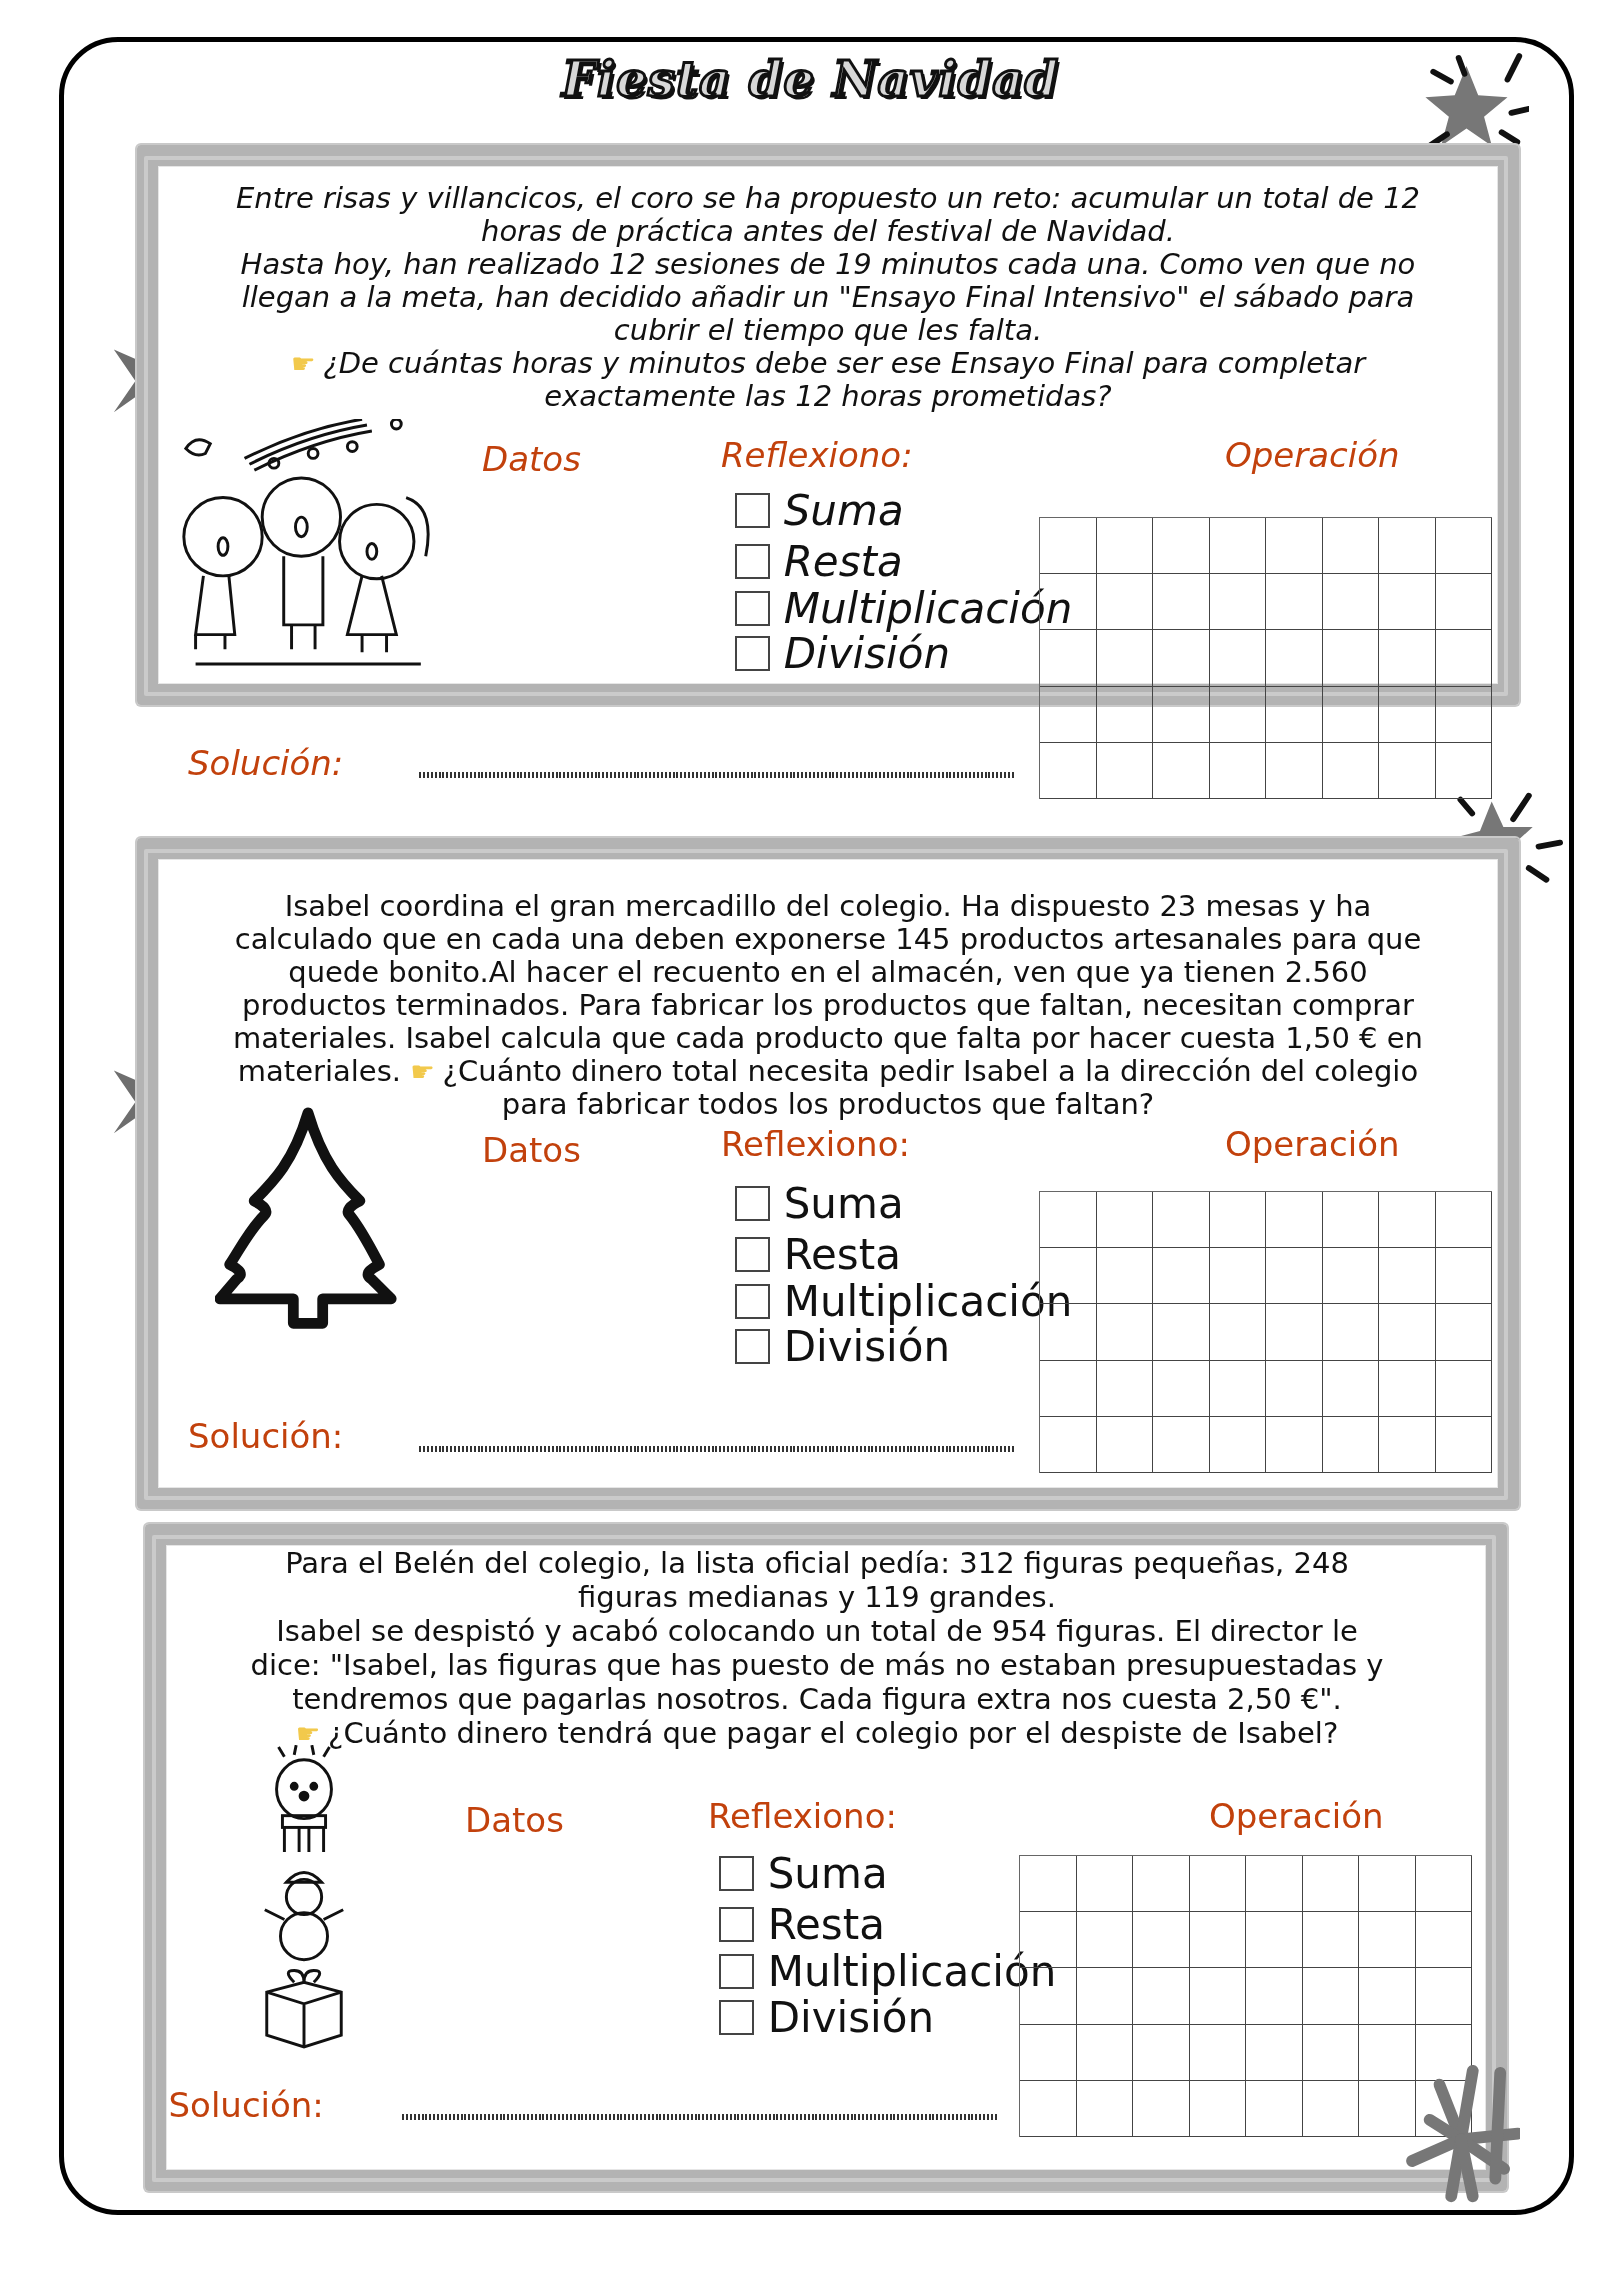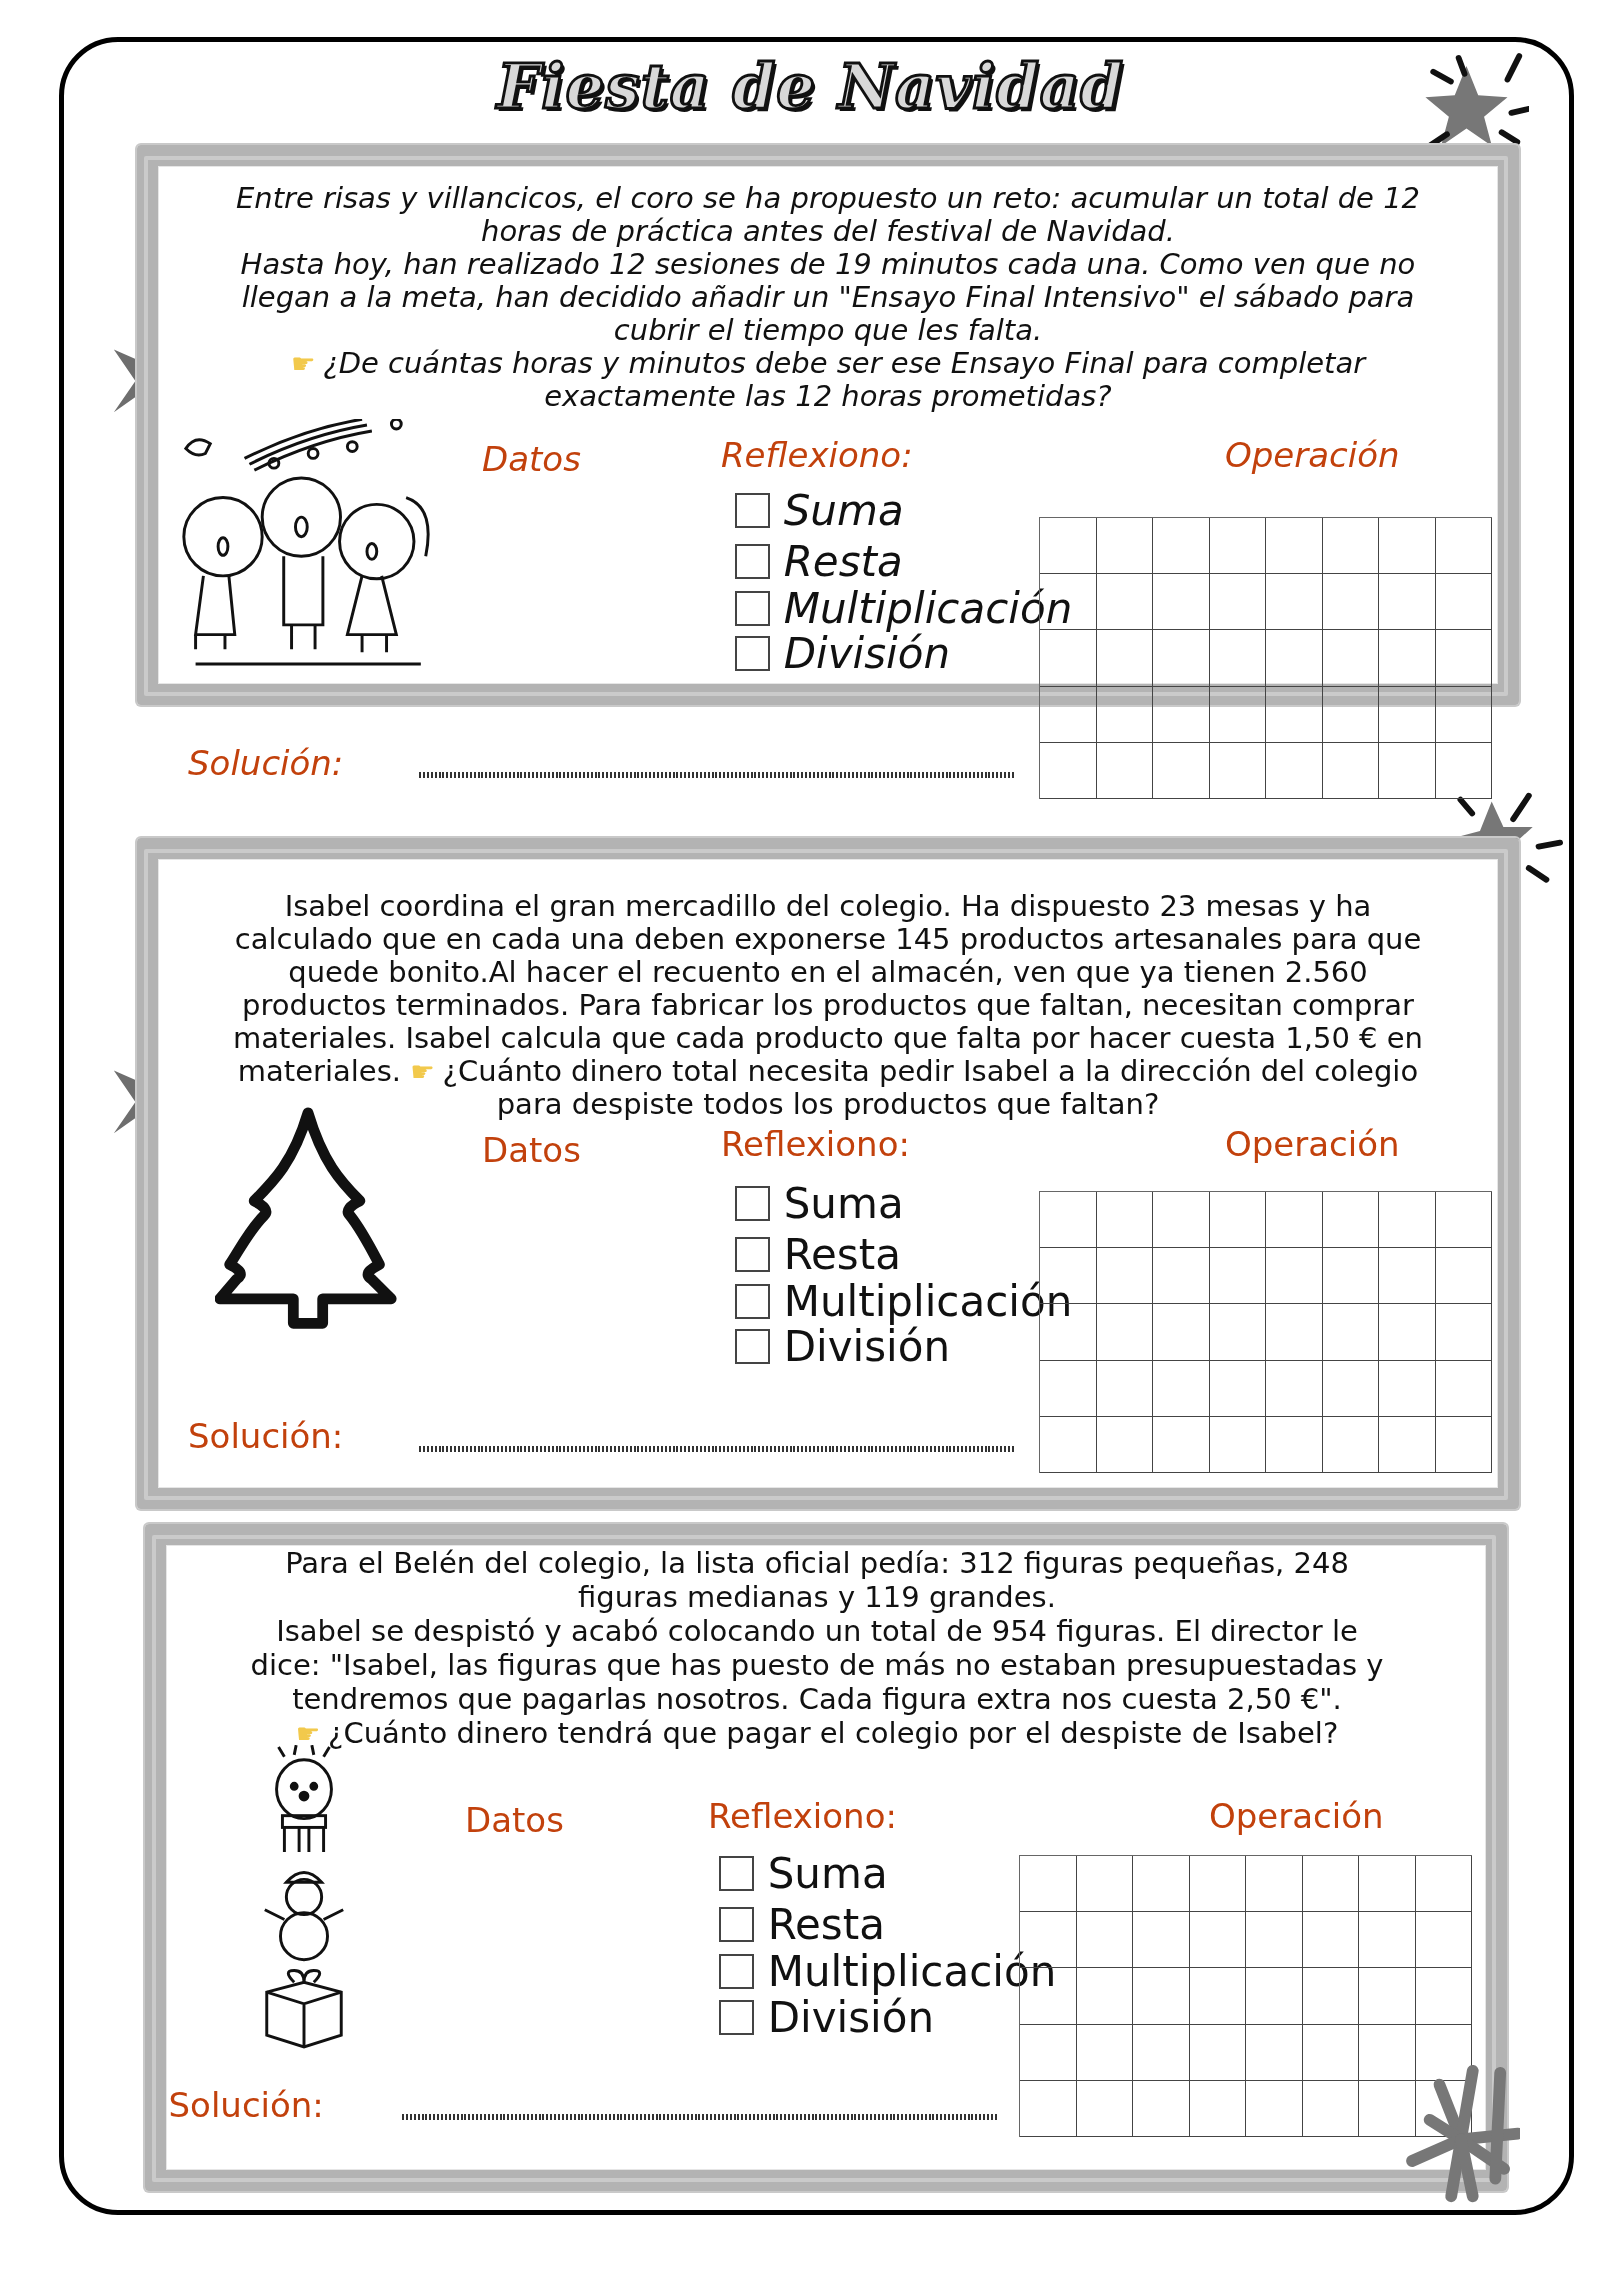--- a/index.html
+++ b/index.html
@@ -7,21 +7,21 @@
   body { position: relative; font-family: "DejaVu Sans", sans-serif; color: #111; }
 
   .page-frame {
     position: absolute; left: 59px; top: 37px; width: 1515px; height: 2178px;
     border: 5.9px solid #000; border-radius: 59px; background: #fff;
   }
 
   .title {
     position: absolute; left: 0; top: 51px; width: 1621px; text-align: center;
     font-family: "DejaVu Serif", serif; font-style: italic; font-weight: bold;
-    font-size: 61px; color: #d8d8d8; letter-spacing: 1px;
+    font-size: 48px; color: #d8d8d8; letter-spacing: 1px;
     -webkit-text-stroke: 2.9px #111;
     text-shadow: 2.9px 2.9px 0 #111;
   }
 
   .panel { position: absolute; }
   .panel .frame {
     position: absolute; left: 0; top: 0; right: 0; bottom: 0;
     border: 21.6px solid #b3b3b3;
     border-radius: 3.9px;
     box-shadow: inset 0 0 0 2.9px #e6e6e6, 0 0 0 2px #c9c9c9;
@@ -199,21 +199,21 @@
   <div class="frame"></div>
   <div class="inner"></div>
 
   <div class="statement" style="left:39px;top:52px;width:1304px;">
     <span class="line">Isabel coordina el gran mercadillo del colegio. Ha dispuesto 23 mesas y ha</span>
     <span class="line">calculado que en cada una deben exponerse 145 productos artesanales para que</span>
     <span class="line">quede bonito.Al hacer el recuento en el almacén, ven que ya tienen 2.560</span>
     <span class="line">productos terminados. Para fabricar los productos que faltan, necesitan comprar</span>
     <span class="line">materiales. Isabel calcula que cada producto que falta por hacer cuesta 1,50 € en</span>
     <span class="line"><span>materiales.</span> <span class="hand">☛</span><span>¿Cuánto dinero total necesita pedir Isabel a la dirección del colegio</span></span>
-    <span class="line">para despiste todos los productos que faltan?</span>
+    <span class="line">para fabricar todos los productos que faltan?</span>
   </div>
 
   <svg class="illus" style="left:78px;top:265px" width="186" height="235" viewBox="0 0 190 240" fill="none" stroke="#111" stroke-width="11" stroke-linejoin="round">
     <path d="M95 10 C80 60 60 80 40 100 C50 105 55 110 50 115 C35 130 25 150 15 165 C25 170 30 175 22 180 L5 200 H80 V225 H110 V200 H180 L160 180 C152 175 158 170 168 165 C160 150 150 130 138 115 C133 110 138 105 148 100 C128 80 110 60 95 10 Z"></path>
   </svg>
 
   <div class="lbl" style="left:345px;top:292px;">Datos</div>
   <div class="lbl" style="left:584px;top:286px;">Reflexiono:</div>
   <div class="lbl" style="left:1088px;top:286px;">Operación</div>
 

